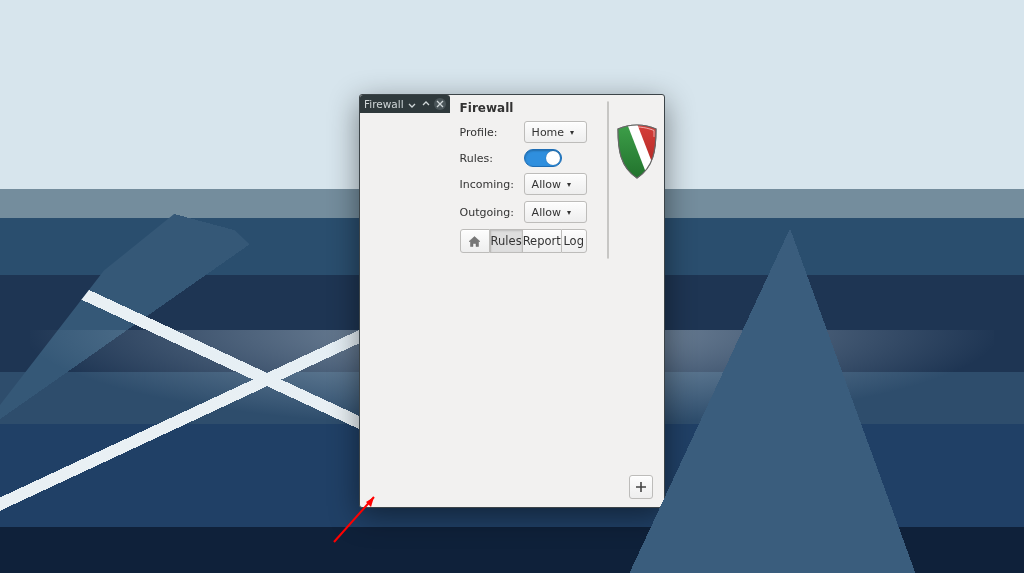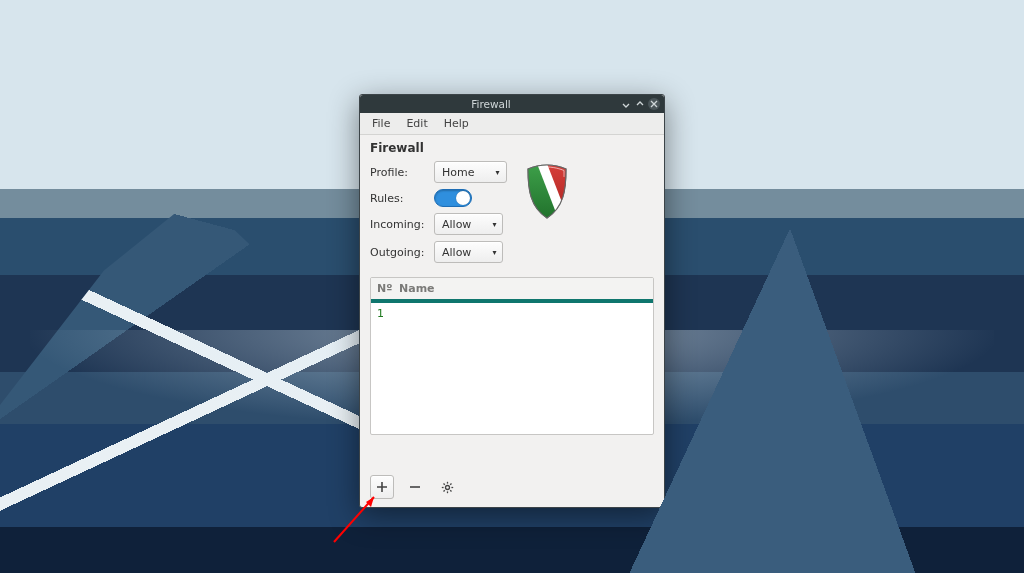--- a/index.html
+++ b/index.html
@@ -63,21 +63,21 @@
     position: absolute;
     left: 359px;
     top: 94px;
     width: 304px;
     height: 412px;
     border-radius: 3px;
     box-shadow: 0 8px 30px rgba(0,0,0,.45);
     background: #f2f1f0;
     border: 1px solid #3c4448;
     display: flex;
-    flex-direction: column;
+    flex-direction: row;
   }
   .titlebar {
     height: 18px;
     background: #2f393c;
     color: #cfd6d8;
     font-size: 10.5px;
     display: flex;
     align-items: center;
     border-radius: 3px 3px 0 0;
     padding: 0 4px;
@@ -123,21 +123,21 @@
     border: 1px solid #bdbcba;
     border-radius: 3px;
     background: linear-gradient(#fdfdfd, #eeeeee);
     font-size: 11px;
     box-shadow: inset 0 1px 0 #fff;
   }
   .combo {
     height: 20px;
     display: inline-flex; align-items: center;
     padding: 0 6px 0 7px;
-    gap: 21px;
+    gap: 6px;
     min-width: 48px;
   }
   .combo .chev { font-size: 8px; }
 
   .toggle-wrap { display: flex; align-items: center; }
   .toggle {
     width: 36px; height: 16px; border-radius: 9px;
     background: #2f8fde;
     border-color: #1d6db5;
     position: relative;
@@ -242,25 +242,20 @@
             <path d="M1 5 L4 2 L7 5" stroke="#cfd6d8" stroke-width="1.3" fill="none"></path>
           </svg>
       </span>
       <span class="win-btn close">
         <svg width="8" height="8" viewBox="0 0 8 8">
             <path d="M1 1 L7 7 M7 1 L1 7" stroke="#cfd6d8" stroke-width="1.3"></path>
           </svg>
       </span>
     </div>
 
-    <div class="menubar">
-      <div class="menu-item">File</div>
-      <div class="menu-item">Edit</div>
-      <div class="menu-item">Help</div>
-    </div>
 
     <div class="body">
       <div class="heading">Firewall</div>
 
       <div class="formgrid">
         <div class="lbl">Profile:</div>
         <div>
           <div class="combo">
             <span>Home</span>
             <span class="chev">▾</span>
@@ -315,20 +310,30 @@
 
             <polygon points="27,-2 46,-2 46,60 50,60" fill="url(#gr)" opacity="0"></polygon>
             <polygon points="30,-4 52,-4 52,64 54,64" fill="url(#gr)" opacity="0"></polygon>
             <polygon points="30,-4 50,-4 66,64 48,64" fill="url(#gr)"></polygon>
           </g>
           <path d="M23 2 C33 2 42 6 42 6 C42 26 40 44 23 55 C6 44 4 26 4 6 C4 6 13 2 23 2 Z" fill="none" stroke="#666" stroke-width="1.1"></path>
           <path d="M23 4 C32 4 40 7.5 40 7.5 C40 12 40 14 40 14" fill="none" stroke="rgba(255,255,255,.6)" stroke-width="1"></path>
         </svg>
       </div>
 
+      <div class="tabs">
+        <div class="tab home">
+          <svg width="13" height="13" viewBox="0 0 13 13">
+            <path d="M6.5 1.5 L12 6.5 H10.5 V11.5 H8 V8.5 H5 V11.5 H2.5 V6.5 H1 Z" fill="#777" stroke="#555" stroke-width=".4"></path>
+          </svg>
+        </div>
+        <div class="tab active">Rules</div>
+        <div class="tab">Report</div>
+        <div class="tab">Log</div>
+      </div>
     </div>
 
     <div class="list">
       <div class="list-head">
         <div>Nº</div>
         <div>Name</div>
       </div>
       <div class="list-row">
         <div class="num">1</div>
         <div></div>

